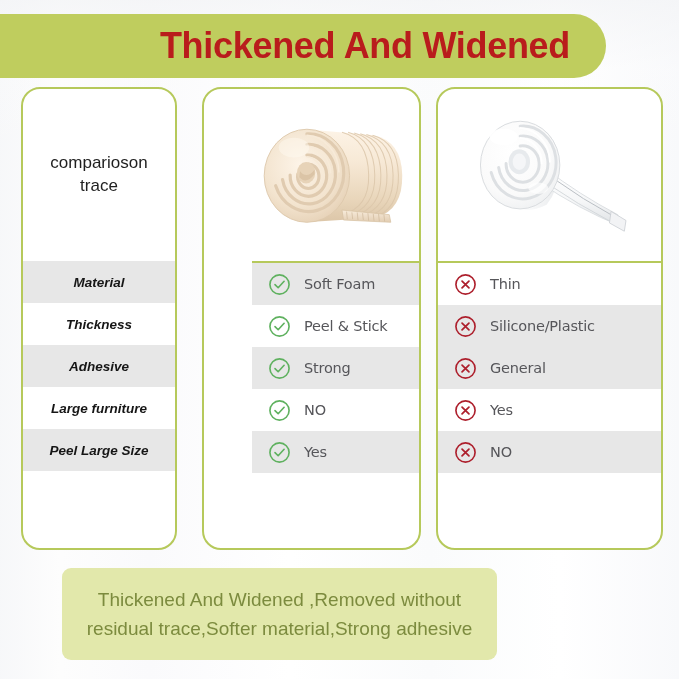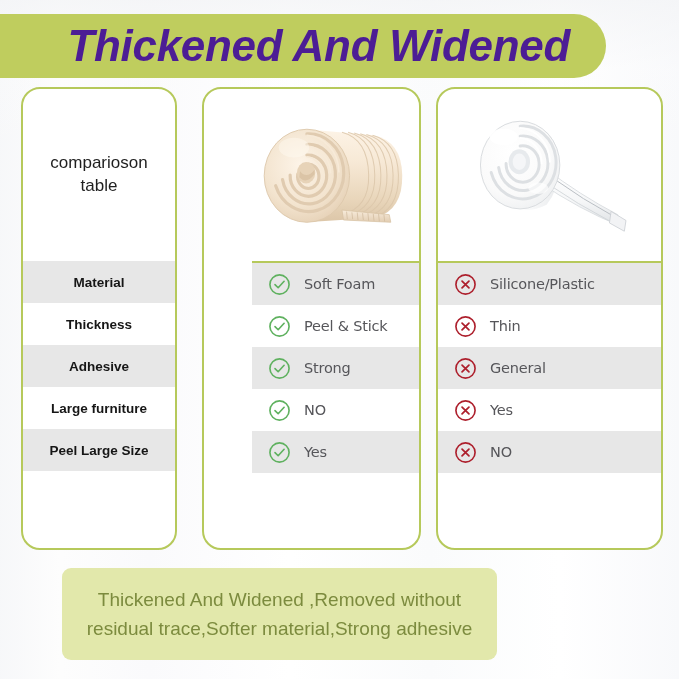--- a/index.html
+++ b/index.html
@@ -49,28 +49,27 @@
     height: 64px;
     background: #bfcd5e;
     border-radius: 34px;
     display: flex;
     align-items: center;
     justify-content: flex-end;
     padding-right: 36px;
     box-sizing: border-box;
   }
   .banner-title {
-    color: #4c1d95;
-    font-size: 44px;
+    color: #b91c1c;
+    font-size: 36px;
     font-weight: bold;
     letter-spacing: -0.3px;
     line-height: 1;
     white-space: nowrap;
     font-family: "Liberation Sans", sans-serif;
-    font-style: italic;
   }
 
   
   .card {
     position: absolute;
     top: 87px;
     height: 463px;
     border: 2px solid #b6c95b;
     border-radius: 19px;
     background: #ffffff;
@@ -114,20 +113,21 @@
   .row.shaded { background: #e7e7e7; }
   .row.plain  { background: #ffffff; }
 
   .row-label {
     width: 100%;
     text-align: center;
     font-size: 13.5px;
     font-weight: bold;
     color: #161616;
     font-family: "Liberation Sans", sans-serif;
+    font-style: italic;
   }
 
   .row-value {
     display: flex;
     align-items: center;
     gap: 13px;
     padding-left: 16px;
     box-sizing: border-box;
     width: 100%;
   }
@@ -174,21 +174,21 @@
 <div id="page">
 
   <div class="banner">
     <div class="banner-title">Thickened And Widened</div>
   </div>
 
   <div class="card card-left">
     <div class="card-top">
       <div class="table-title">
         <span>comparioson</span><br>
-        <span>table</span>
+        <span>trace</span>
       </div>
     </div>
     <div class="rows">
       <div class="row shaded">
         <div class="row-label">Material</div>
       </div>
       <div class="row plain">
         <div class="row-label">Thickness</div>
       </div>
       <div class="row shaded">
@@ -357,36 +357,36 @@
         </g>
 
         <ellipse cx="77" cy="88" rx="13" ry="15" fill="#e7eaed"></ellipse>
         <ellipse cx="77" cy="88" rx="8" ry="10" fill="#f5f6f8"></ellipse>
 
         <ellipse cx="58" cy="58" rx="17" ry="10" fill="#ffffff" opacity="0.9"></ellipse>
         <ellipse cx="100" cy="120" rx="12" ry="7" fill="#ffffff" opacity="0.65"></ellipse>
       </svg>
     </div>
     <div class="rows">
-      <div class="row shaded">
+      <div class="row plain">
         <div class="row-value">
           <svg class="icon" viewBox="0 0 24 24">
             <circle cx="12" cy="12" r="10" fill="none" stroke="#ad1f2c" stroke-width="1.7"></circle>
             <path d="M8.4 8.4 L15.6 15.6 M15.6 8.4 L8.4 15.6" fill="none" stroke="#ad1f2c" stroke-width="1.8" stroke-linecap="round"></path>
           </svg>
-          <span class="value-text">Silicone/Plastic</span>
-        </div>
-      </div>
-      <div class="row plain">
+          <span class="value-text">Thin</span>
+        </div>
+      </div>
+      <div class="row shaded">
         <div class="row-value">
           <svg class="icon" viewBox="0 0 24 24">
             <circle cx="12" cy="12" r="10" fill="none" stroke="#ad1f2c" stroke-width="1.7"></circle>
             <path d="M8.4 8.4 L15.6 15.6 M15.6 8.4 L8.4 15.6" fill="none" stroke="#ad1f2c" stroke-width="1.8" stroke-linecap="round"></path>
           </svg>
-          <span class="value-text">Thin</span>
+          <span class="value-text">Silicone/Plastic</span>
         </div>
       </div>
       <div class="row shaded">
         <div class="row-value">
           <svg class="icon" viewBox="0 0 24 24">
             <circle cx="12" cy="12" r="10" fill="none" stroke="#ad1f2c" stroke-width="1.7"></circle>
             <path d="M8.4 8.4 L15.6 15.6 M15.6 8.4 L8.4 15.6" fill="none" stroke="#ad1f2c" stroke-width="1.8" stroke-linecap="round"></path>
           </svg>
           <span class="value-text">General</span>
         </div>

